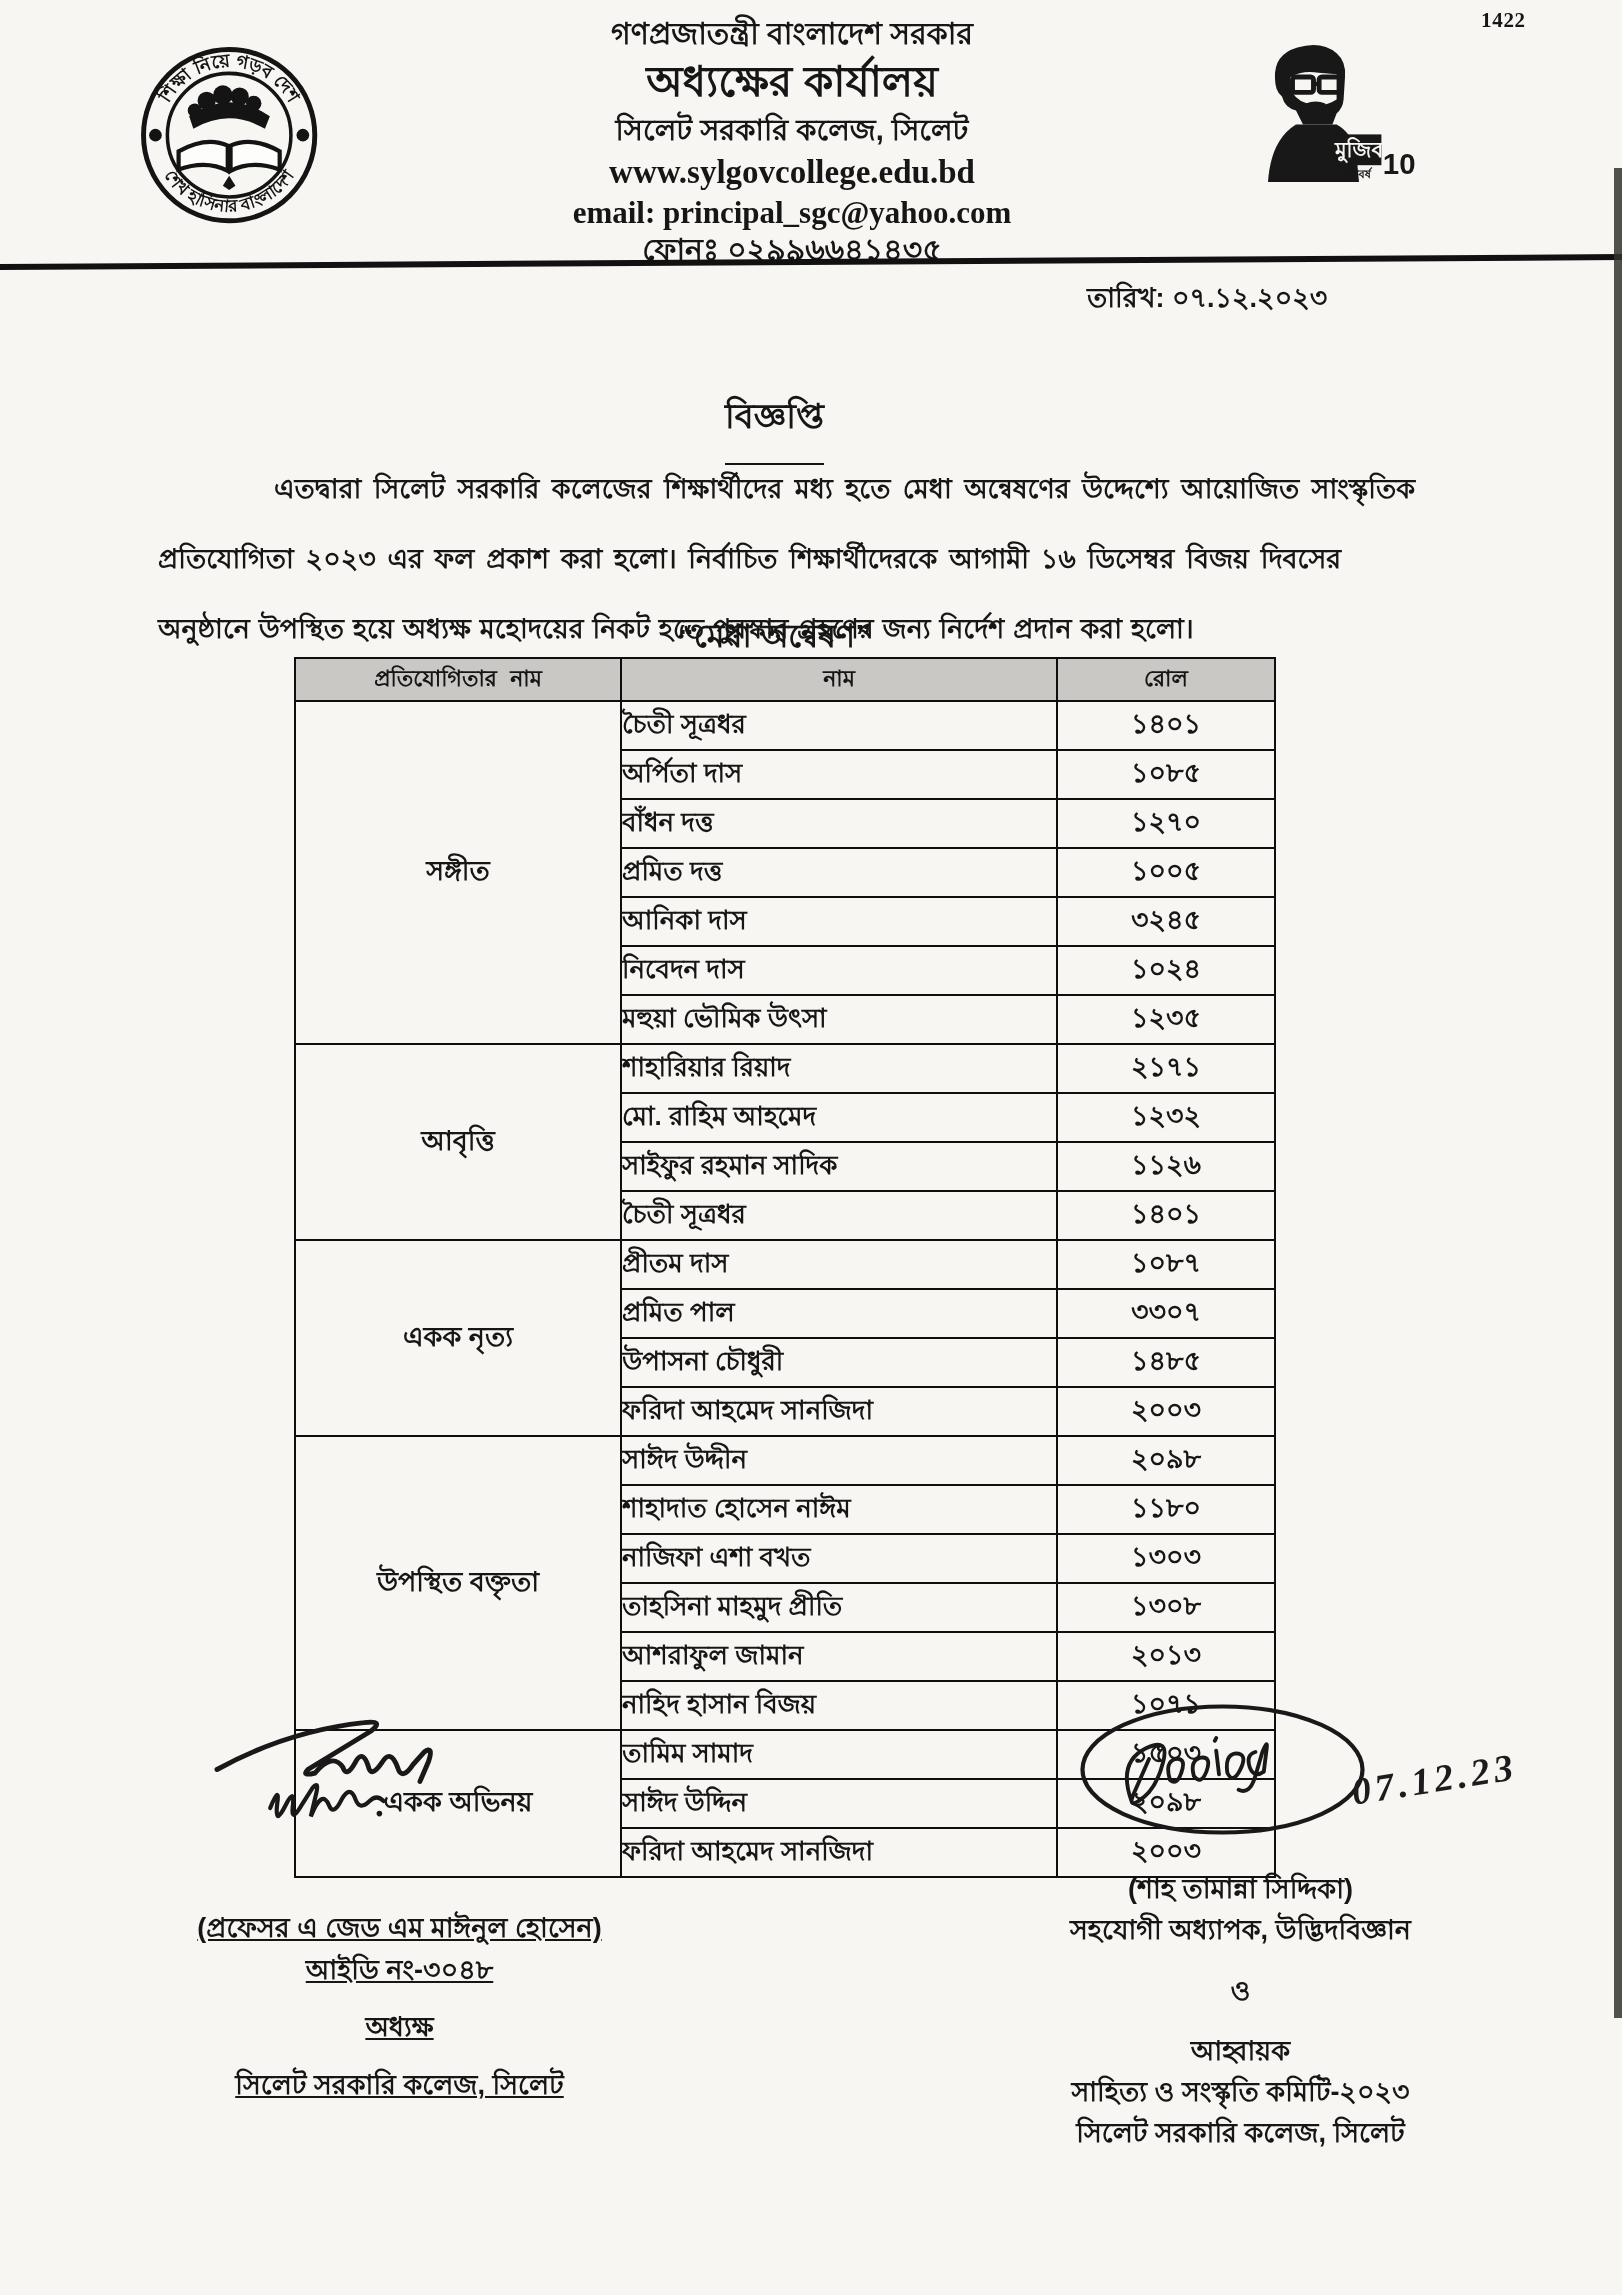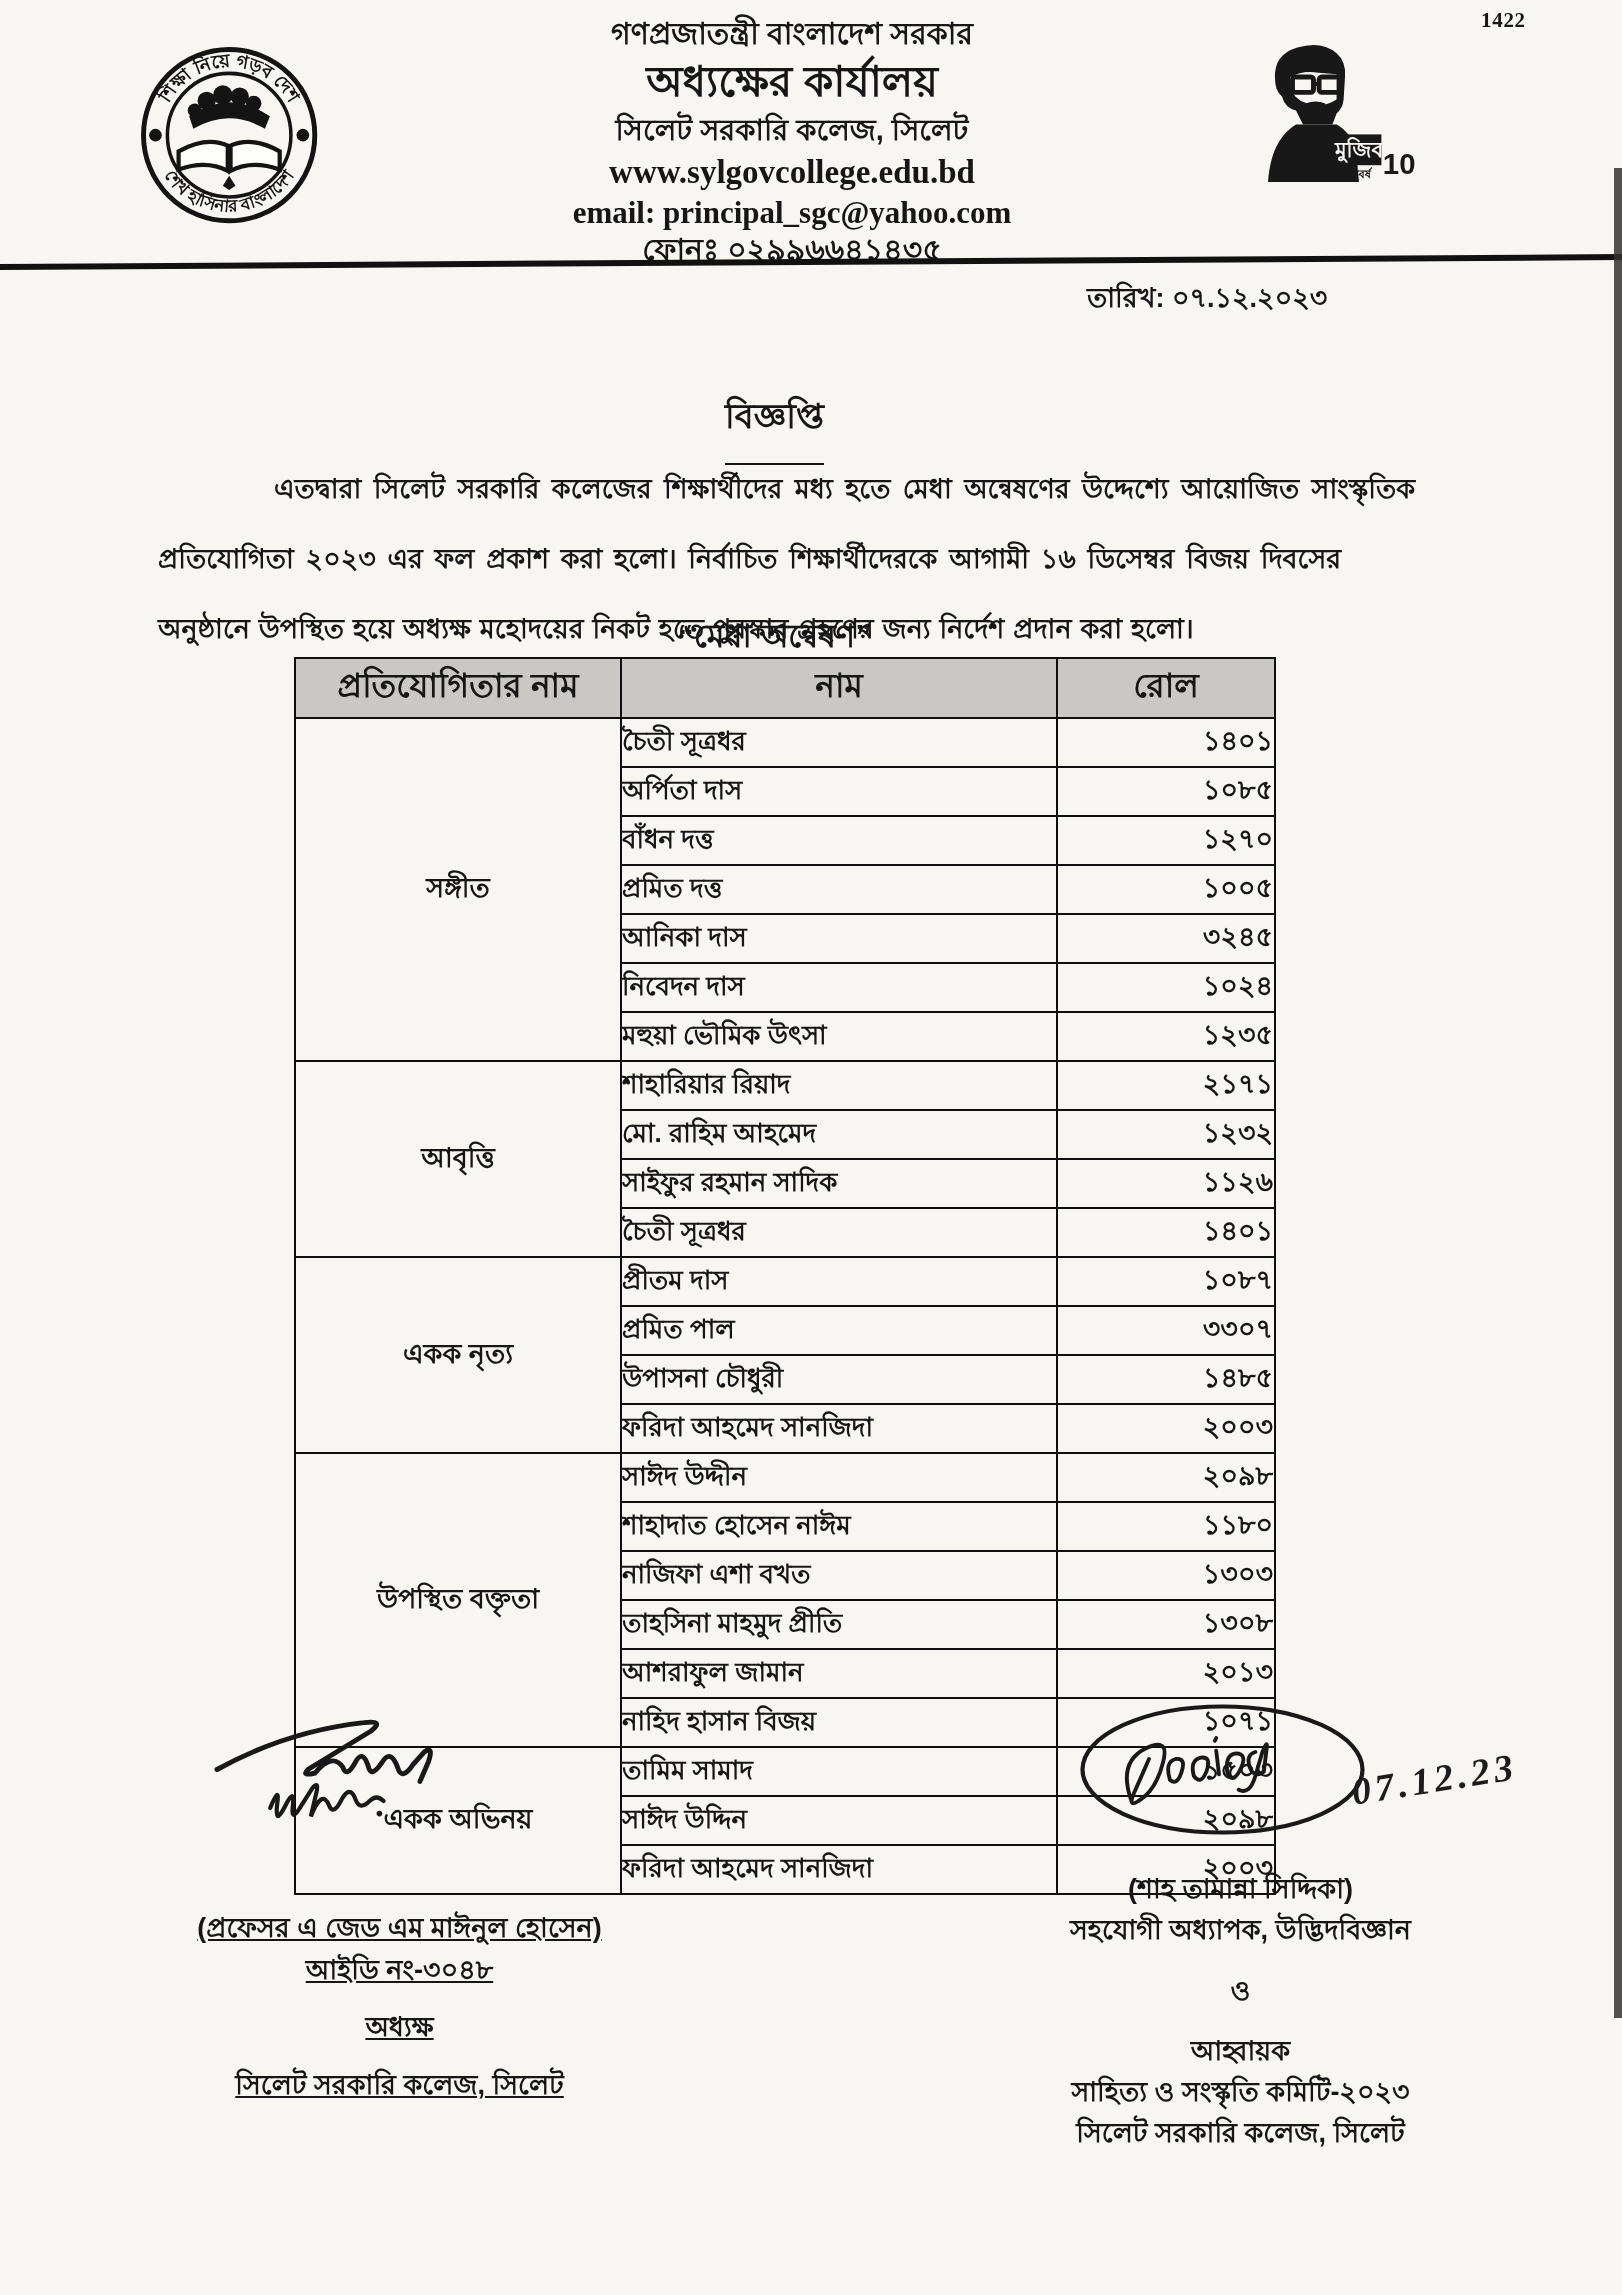--- a/index.html
+++ b/index.html
@@ -34,25 +34,25 @@
 
   
   .tbl-title{top:611px;left:0;width:1549px;text-align:center;font-size:32px;font-weight:800;}
   table.results{
     position:absolute;top:657px;left:294px;width:980px;
     border-collapse:collapse;table-layout:fixed;
     font-size:26px;font-weight:600;
   }
   table.results td,table.results th{border:2.1px solid #0e0e0e;}
   table.results{border:2.8px solid #0e0e0e;}
-  th.h{background:#c9c8c5;height:39px;font-size:33px;font-weight:800;text-align:center;}
+  th.h{background:#c9c8c5;height:39px;font-size:22px;font-weight:800;text-align:center;font-family:Liberation Mono, monospace;}
   td{height:35px;}
   td.comp{text-align:center;vertical-align:middle;font-weight:700;font-size:27px;}
   td.name{padding-left:0;}
-  td.roll{text-align:right;font-size:27px;margin-left:8px;}
+  td.roll{text-align:center;font-size:27px;margin-left:8px;}
   col.c1{width:326px;} col.c2{width:436px;} col.c3{width:218px;}
 
   
   .sig-svg{stroke:#191919;fill:none;stroke-linecap:round;}
   .sigL{top:1703px;left:203px;}
   .sigR{top:1696px;left:1065px;}
   .hand-date{top:1757px;left:1351px;font:italic 600 38px "Liberation Serif", serif;transform:rotate(-9deg);letter-spacing:4.2px;color:#1c1c1c;}
   .sigblock-left{top:1907px;left:140px;width:519px;text-align:center;text-decoration:underline;}
   .sigblock-right{top:1869px;left:967px;width:547px;text-align:center;}
   .sigline{font-size:27px;font-weight:700;line-height:42px;}

